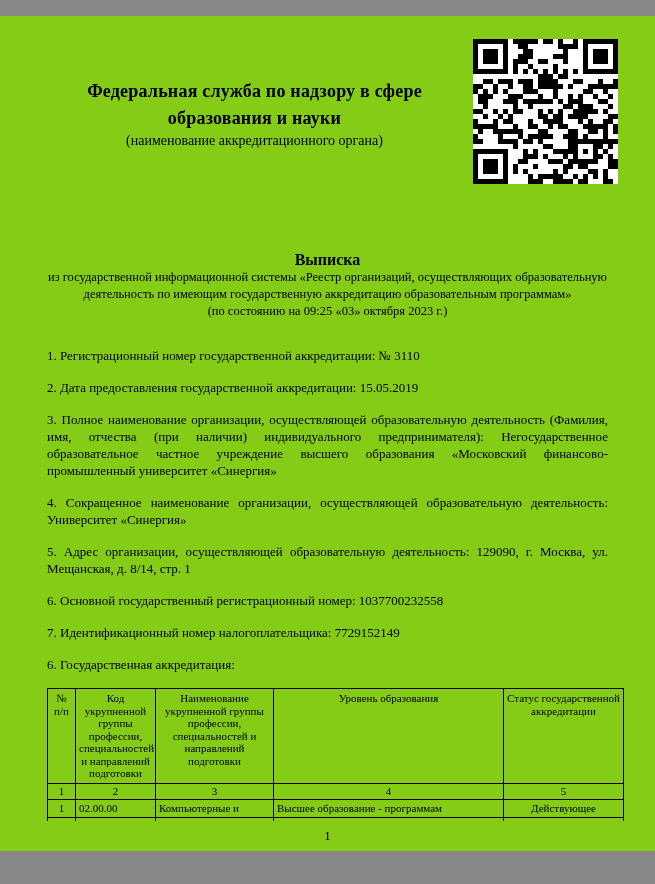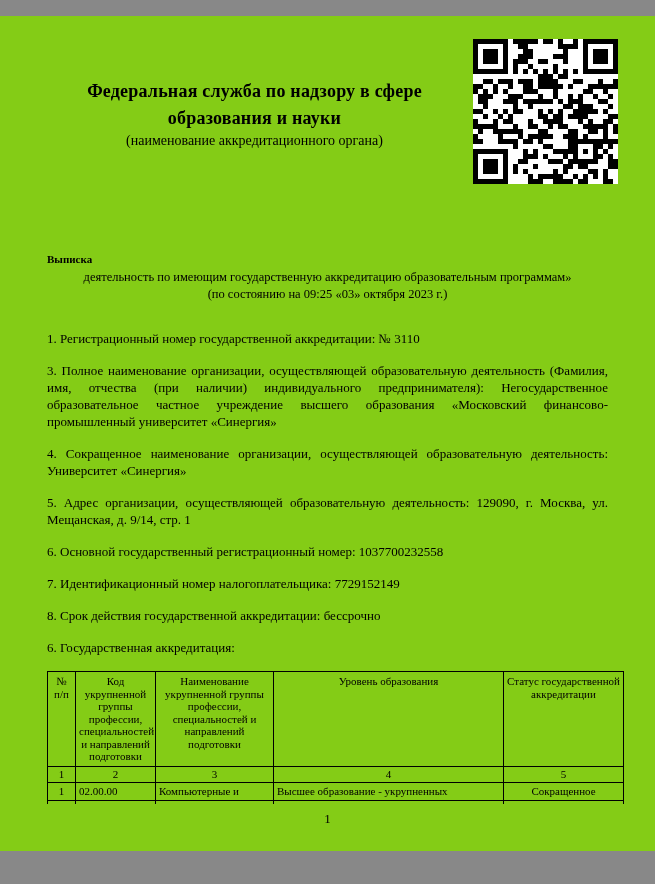--- a/index.html
+++ b/index.html
@@ -41,22 +41,22 @@
     top: 23px;
     width: 145px;
     height: 145px;
   }
   .qr svg { display: block; }
 
   
   .doc-title {
     margin-top: 104px;
     width: 561px;
-    text-align: left;
-    font-size: 11px;
+    text-align: center;
+    font-size: 16px;
     font-weight: bold;
     line-height: 19px;
   }
   .doc-subtitle { width: 561px; text-align: center; }
   .doc-subtitle .line {
     font-size: 12.5px;
     line-height: 17px;
     white-space: nowrap;
   }
 
@@ -531,32 +531,33 @@
             <rect x="110" y="140" width="5" height="5"></rect>
             <rect x="130" y="140" width="5" height="5"></rect>
             <rect x="135" y="140" width="5" height="5"></rect>
           </g>
         </svg>
       </div>
 
     <div class="doc-title">Выписка</div>
 
     <div class="doc-subtitle">
+      <div class="line">из государственной информационной системы «Реестр организаций, осуществляющих образовательную</div>
       <div class="line">деятельность по имеющим государственную аккредитацию образовательным программам»</div>
       <div class="line">(по состоянию на 09:25 «03» октября 2023 г.)</div>
     </div>
 
     <div class="items">
       <div class="para">1. Регистрационный номер государственной аккредитации: № 3110</div>
+      <div class="para">2. Дата предоставления государственной аккредитации: 15.05.2019</div>
       <div class="para">3. Полное наименование организации, осуществляющей образовательную деятельность (Фамилия, имя, отчества (при наличии) индивидуального предпринимателя): Негосударственное образовательное частное учреждение высшего образования «Московский финансово-промышленный университет «Синергия»</div>
       <div class="para">4. Сокращенное наименование организации, осуществляющей образовательную деятельность: Университет «Синергия»</div>
-      <div class="para">5. Адрес организации, осуществляющей образовательную деятельность: 129090, г. Москва, ул. Мещанская, д. 9/14, стр. 1</div>
+      <div class="para">5. Адрес организации, осуществляющей образовательную деятельность: 129090, г. Москва, ул. Мещанская, д. 8/14, стр. 1</div>
       <div class="para">6. Основной государственный регистрационный номер: 1037700232558</div>
       <div class="para">7. Идентификационный номер налогоплательщика: 7729152149</div>
-      <div class="para">8. Срок действия государственной аккредитации: бессрочно</div>
       <div class="para">6. Государственная аккредитация:</div>
     </div>
 
     <table class="acc-table">
       <colgroup>
         <col style="width:28px">
         <col style="width:80px">
         <col style="width:118px">
         <col style="width:230px">
         <col style="width:120px">
@@ -573,22 +574,22 @@
         <td>1</td>
         <td>2</td>
         <td>3</td>
         <td>4</td>
         <td>5</td>
       </tr>
       <tr class="data-row">
         <td class="c-center">1</td>
         <td>02.00.00</td>
         <td>Компьютерные и</td>
-        <td>Высшее образование - укрупненных</td>
-        <td class="c-center">Сокращенное</td>
+        <td>Высшее образование - программам</td>
+        <td class="c-center">Действующее</td>
       </tr>
       <tr class="stub-row">
         <td></td>
         <td></td>
         <td></td>
         <td></td>
         <td></td>
       </tr>
     </tbody>
       </table>

